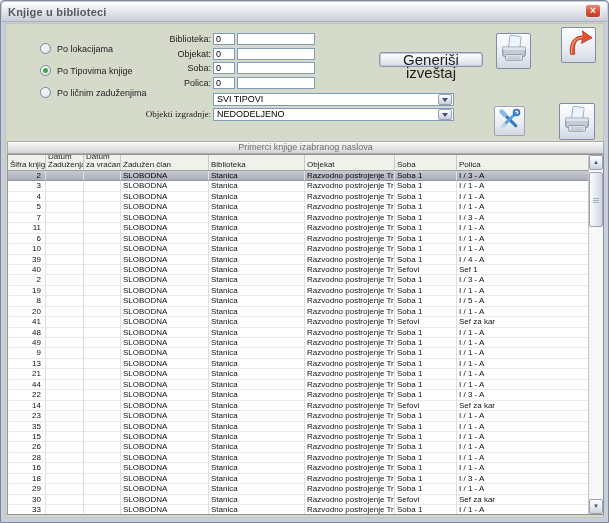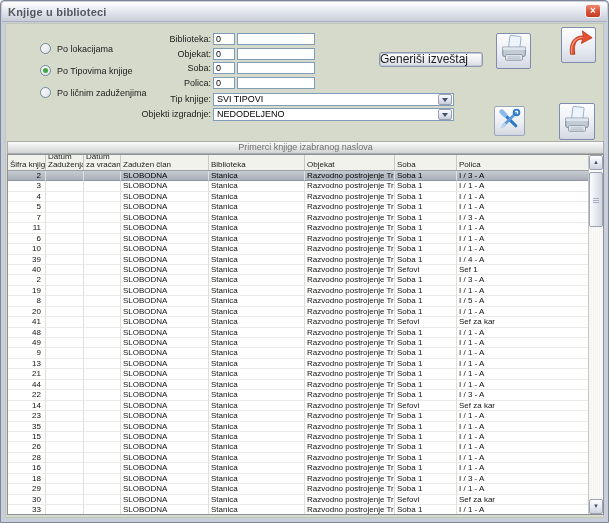--- a/index.html
+++ b/index.html
@@ -71,21 +71,21 @@
     display:flex; align-items:center; justify-content:center;
   }
   .combo-arrow { width:0; height:0; border-left:3px solid transparent;
     border-right:3px solid transparent; border-top:4px solid #44506e; }
 
   .gen-btn {
     position:absolute; left:373px; top:28px; width:104px; height:15px;
     background:linear-gradient(#ffffff,#eceef3 55%,#d8dbe4);
     border:1px solid #8c97ad; border-radius:3px;
     box-shadow:0 0 0 1px #c3cbdb inset;
-    font-size:12px; color:#1c1c1c; line-height:13px; cursor:pointer;
+    font-size:15px; color:#1c1c1c; text-align:center; line-height:13px; cursor:pointer;
   }
   .icon-btn {
     position:absolute;
     background:linear-gradient(#fdfdfe,#e9ecf2 60%,#d4d8e2);
     border:1px solid #7f8cab; border-radius:2px;
     display:flex; align-items:center; justify-content:center; cursor:pointer;
   }
 
   
   .section-bar {
@@ -177,29 +177,28 @@
     <input class="wide-input" style="top: 24px;" value="">
 
     <div class="field-label" style="top:38px;">Soba:</div>
     <input class="tiny-input" style="top: 38px;" value="0">
     <input class="wide-input" style="top: 38px;" value="">
 
     <div class="field-label" style="top:53px;">Polica:</div>
     <input class="tiny-input" style="top: 53px;" value="0">
     <input class="wide-input" style="top: 53px;" value="">
 
-    <div class="field-label" style="top:69px;">Tip knjige:</div>
     <div class="combo" style="top:69px;">
       <span class="combo-text">SVI TIPOVI</span>
       <span class="combo-btn">
           <span class="combo-arrow"></span>
         </span>
     </div>
 
-    <div class="field-label" style="top:84px;">Objekti izgradnje:</div>
+    <div class="field-label" style="top:84px;font-family:Liberation Serif, serif;">Objekti izgradnje:</div>
     <div class="combo" style="top:84px;">
       <span class="combo-text">NEDODELJENO</span>
       <span class="combo-btn">
           <span class="combo-arrow"></span>
         </span>
     </div>
 
     <div class="gen-btn">Generiši izveštaj</div>
 
     <div class="icon-btn" style="left:490px; top:9px; width:35px; height:36px;">

